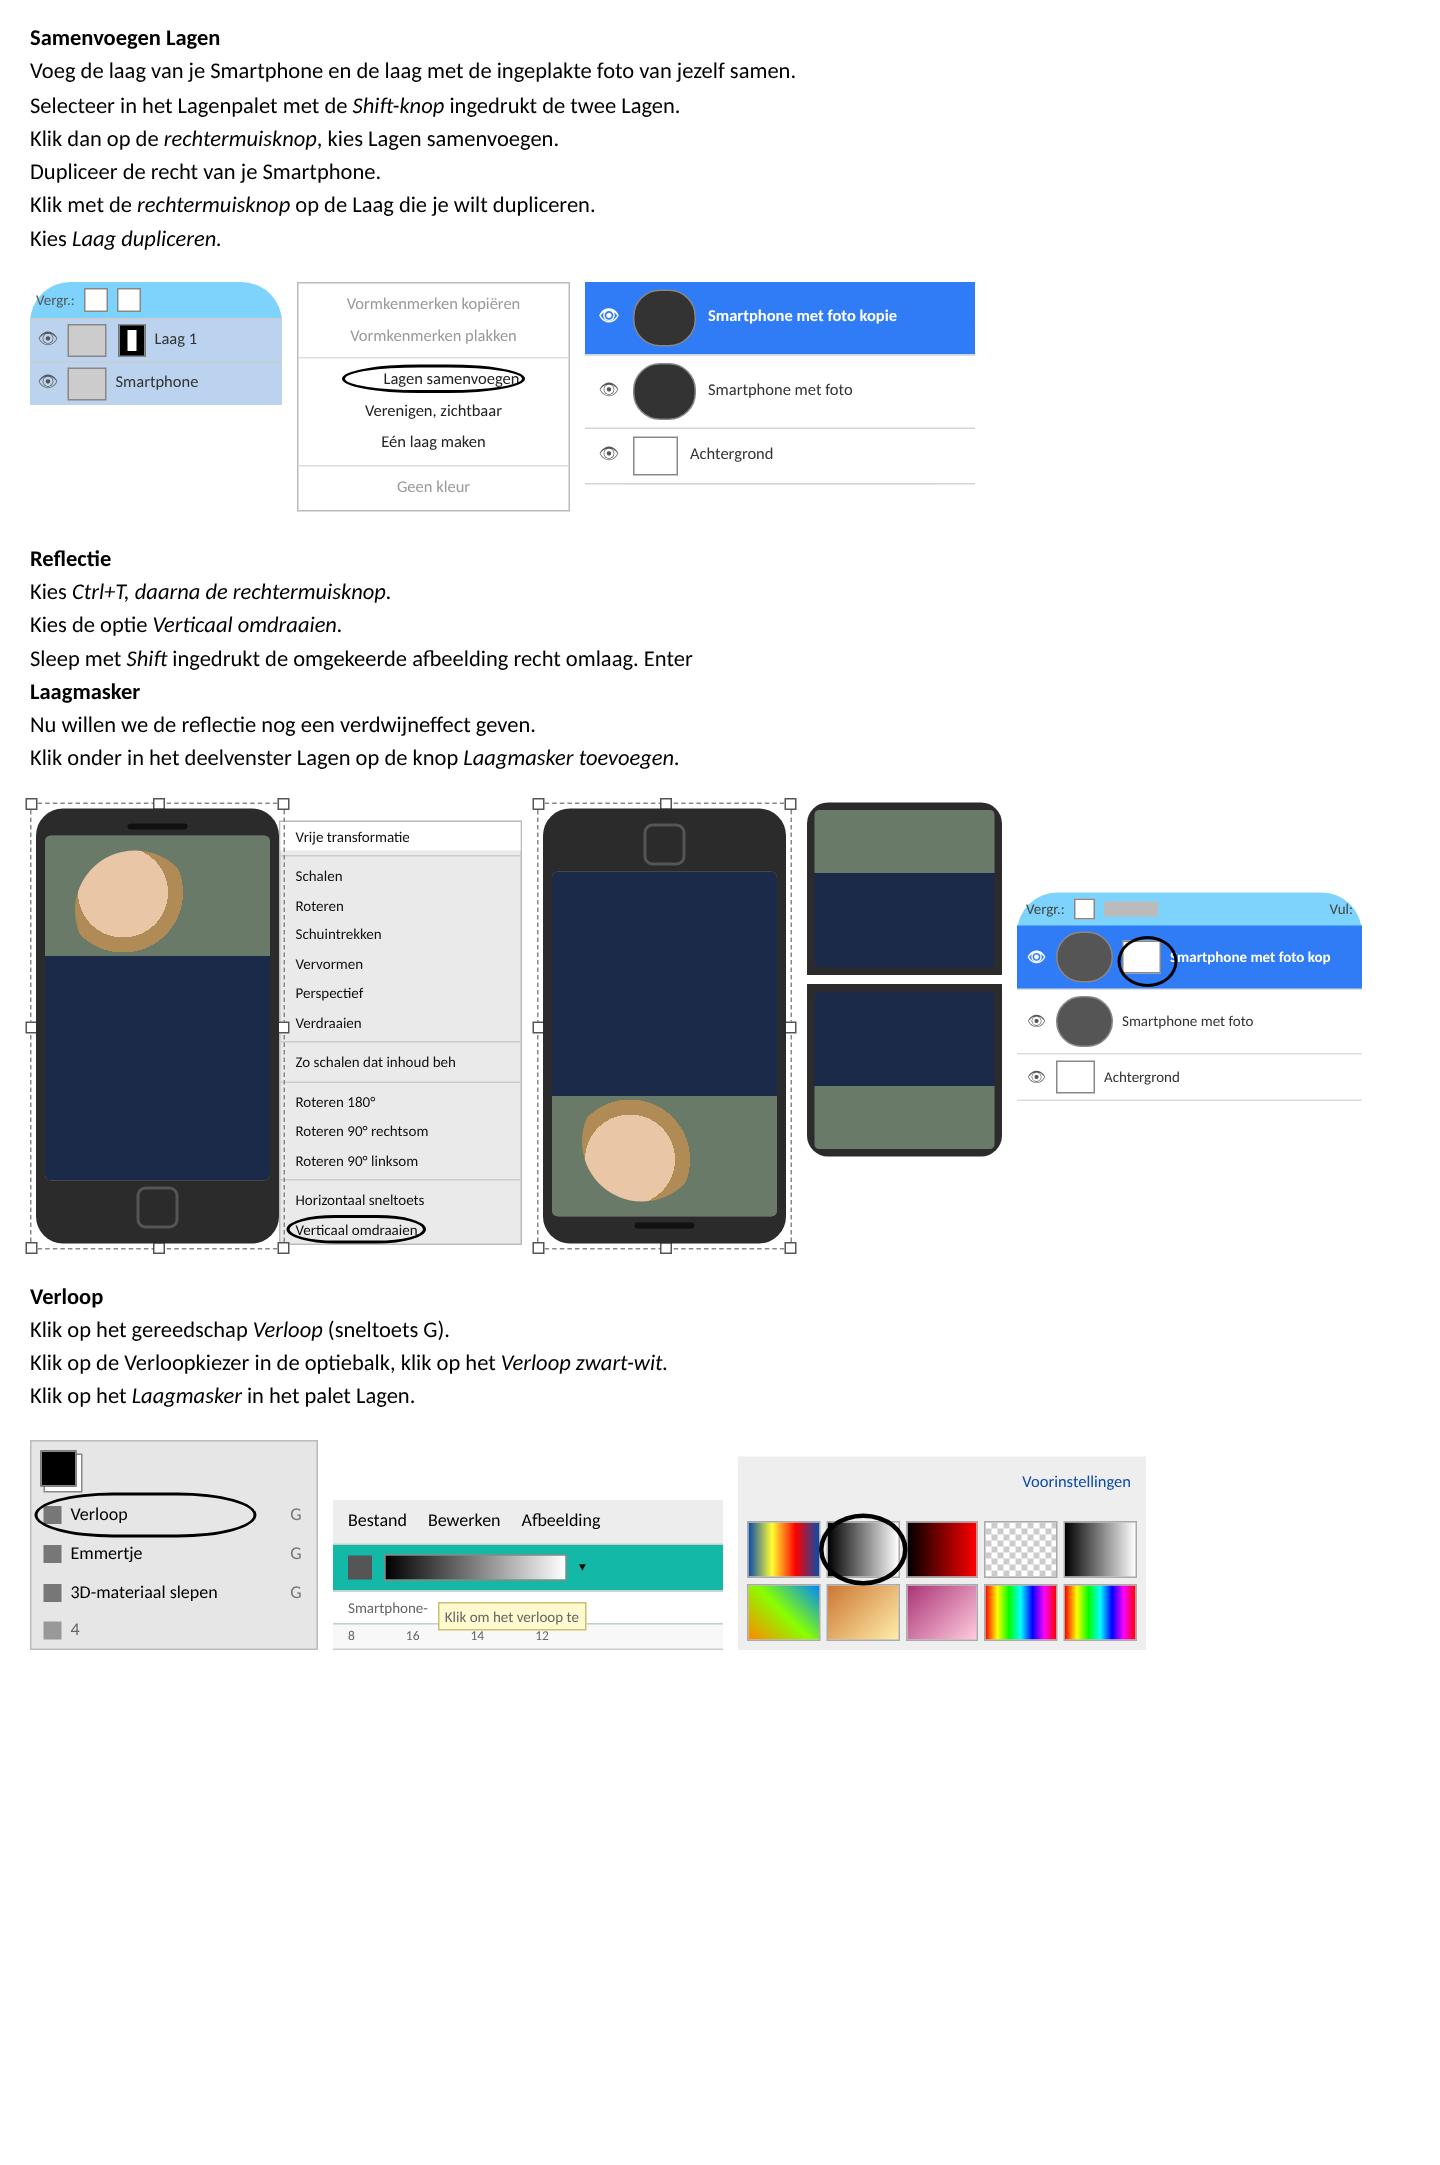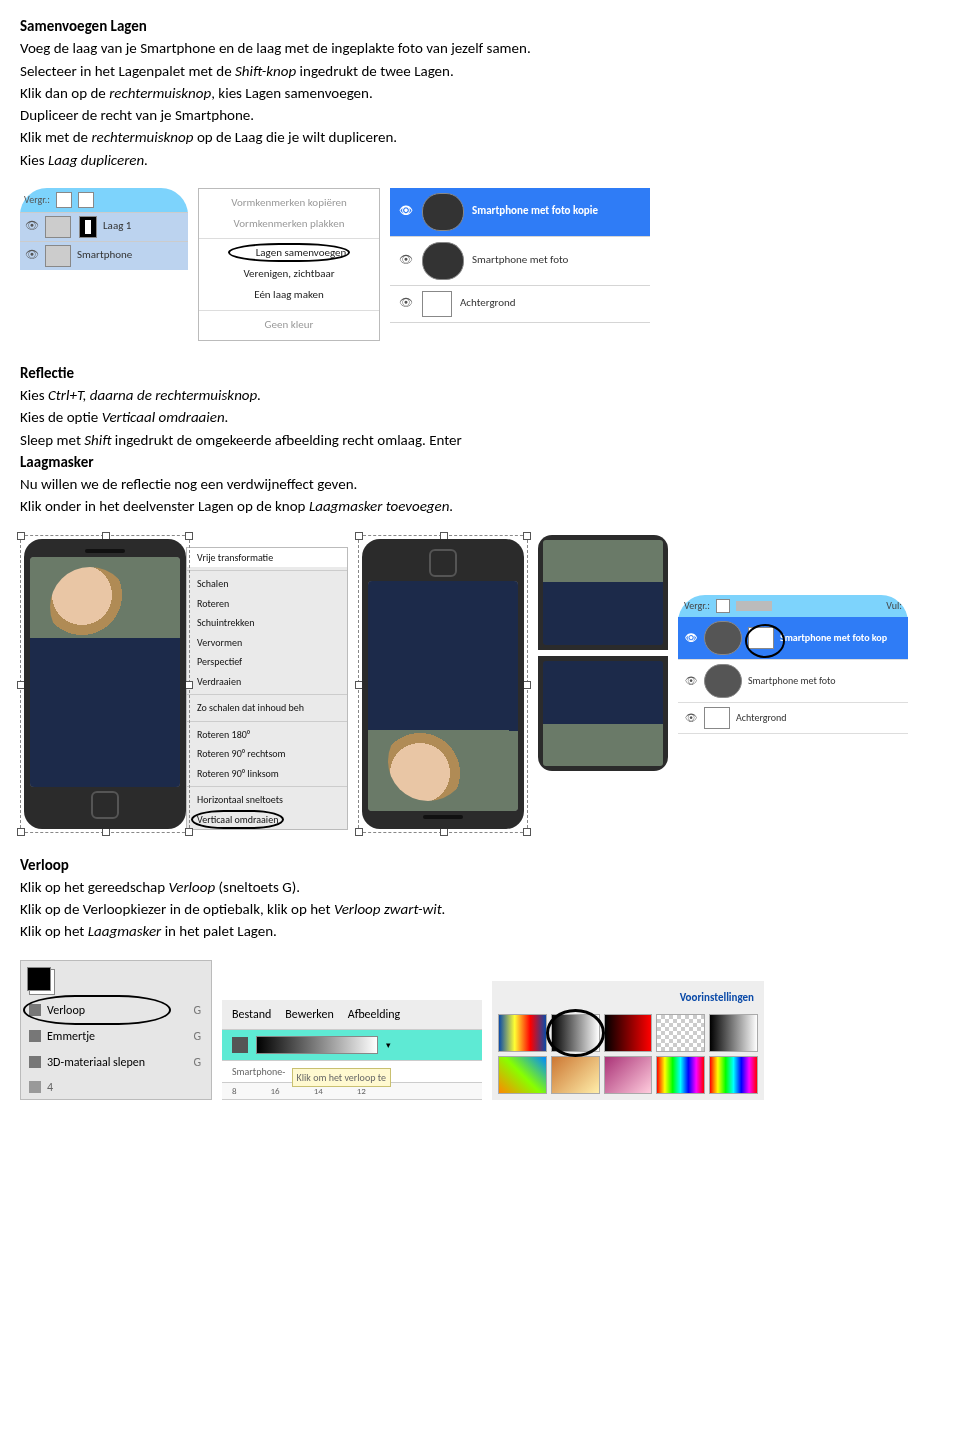--- a/index.html
+++ b/index.html
@@ -147,30 +147,30 @@
   .tool-list .itm::before{ content:""; position:absolute; left:8px; top:7px; width:12px; height:12px; background:#777;}
   .tool-list .itm .sc{ color:#777;}
   .tool-list .itm.sel{ position:relative;}
   .tool-list .itm.sel::after{
     content:""; position:absolute; left:2px; right:40px; top:-2px; bottom:-2px;
     border:2px solid #000; border-radius:50%/70%;
   }
   .tool-list .below{ padding:4px 10px 4px 26px; color:#666; position:relative;}
   .tool-list .below::before{ content:""; position:absolute; left:8px; top:6px; width:12px; height:12px; background:#999;}
 
-  .menubar { width:260px; background:#5eead4; font-size:12px;}
+  .menubar { width:260px; background:#14b8a6; font-size:12px;}
   .menubar .bar{ display:flex; gap:14px; padding:6px 10px; background:#ededed; border-bottom:1px solid #ccc;}
   .menubar .opt { display:flex; align-items:center; gap:8px; padding:6px 10px; border-bottom:1px solid #ccc;}
   .grad-bar{ width:120px; height:16px; background:linear-gradient(to right,#000,#fff); border:1px solid #888;}
   .tooltip{ background:#fff9d0; border:1px solid #c9c070; font-size:10px; padding:2px 4px; margin-left:4px; position:relative; top:6px;}
   .ruler{ display:flex; gap:34px; padding:2px 10px; font-size:9px; background:#f8f8f8; color:#666; border-bottom:1px solid #ccc;}
   .tabbar{ padding:4px 10px; font-size:10px; color:#666; border-bottom:1px solid #ccc; background:#fff;}
 
   .swatches { width:260px; background:#eee; padding:6px;}
-  .swatches .ttl{ font-size:11px; color:#0a4aa8; padding:4px 4px 8px 4px; text-align:right;font-weight:bold;}
+  .swatches .ttl{ font-size:11px; color:#0a4aa8; padding:4px 4px 18px 4px; text-align:right;}
   .swatches .grid{ display:grid; grid-template-columns:repeat(5,1fr); gap:4px;}
   .swatches .sw{ height:36px; border:1px solid #aaa;}
   .swatches .sw.g1{ background:linear-gradient(to right,#0a4aa8,#ff3,#f00,#0a4aa8);}
   .swatches .sw.g2{ background:linear-gradient(to right,#000,#fff);}
   .swatches .sw.g2.circ{ position:relative;}
   .swatches .sw.g2.circ::after{
     content:""; position:absolute; left:-6px; top:-6px; right:-6px; bottom:-6px;
     border:3px solid #000; border-radius:50%;
   }
   .swatches .sw.g3{ background:linear-gradient(to right,#000,#f00);}

